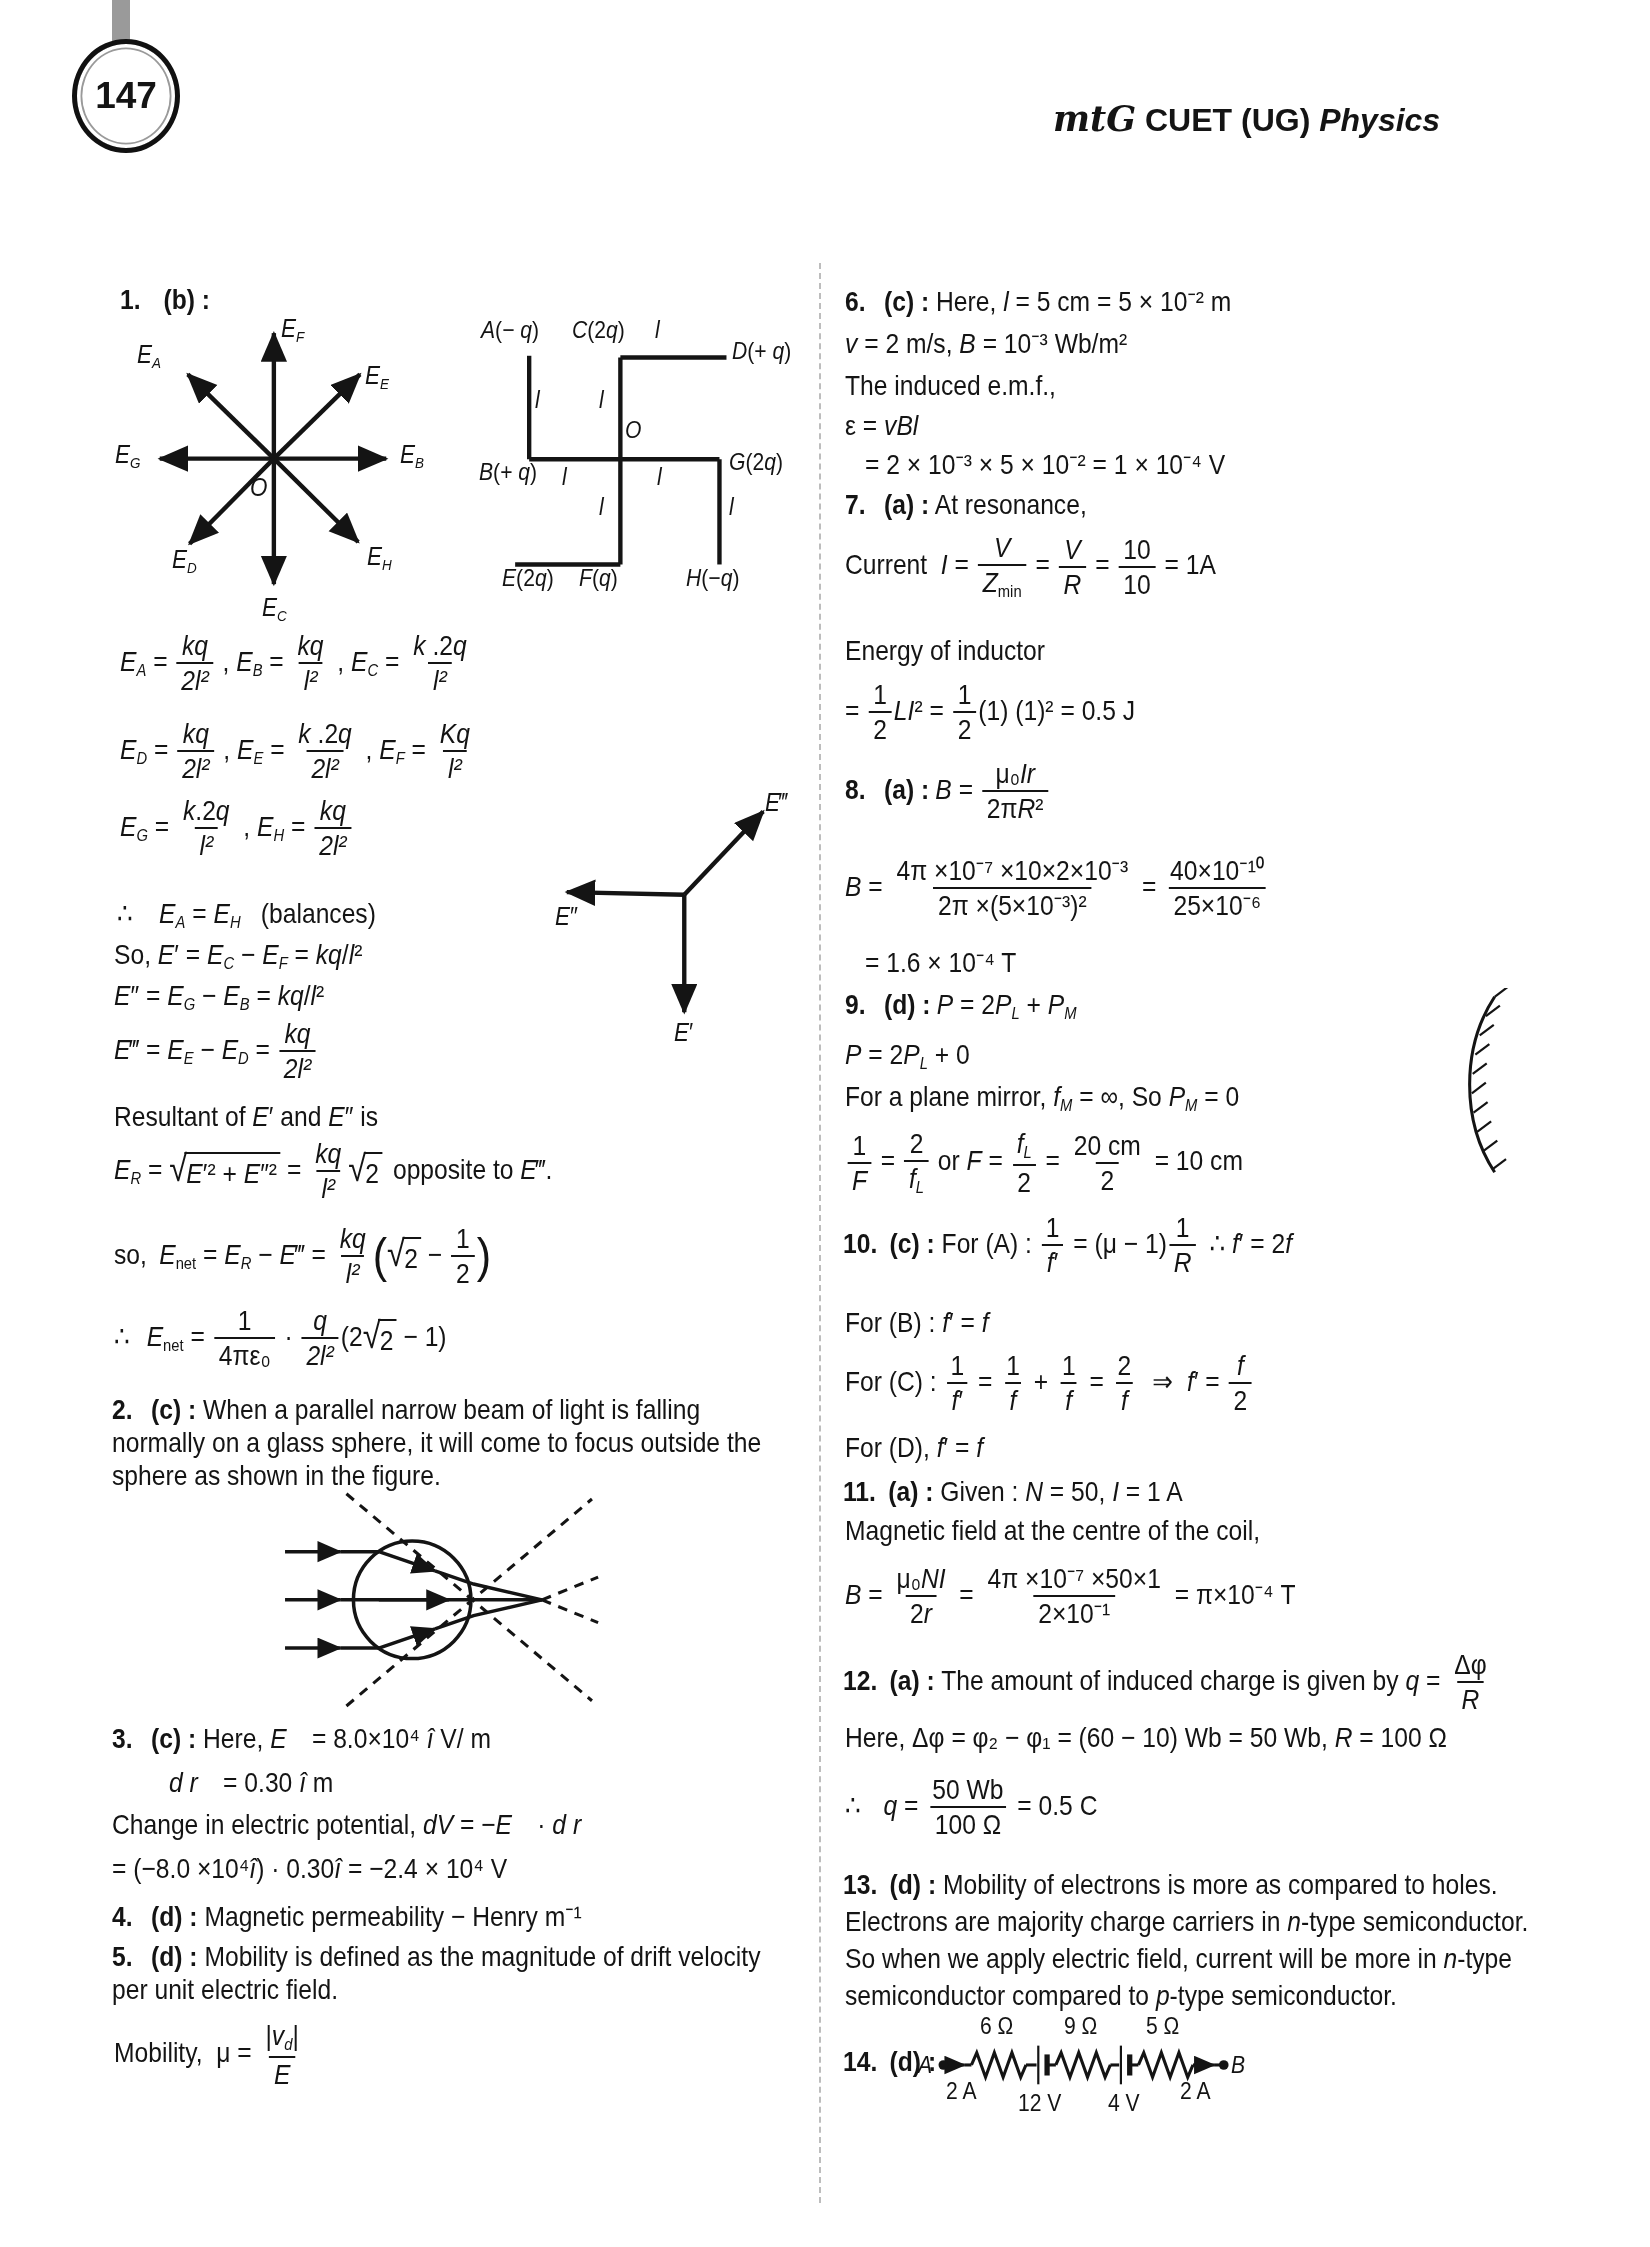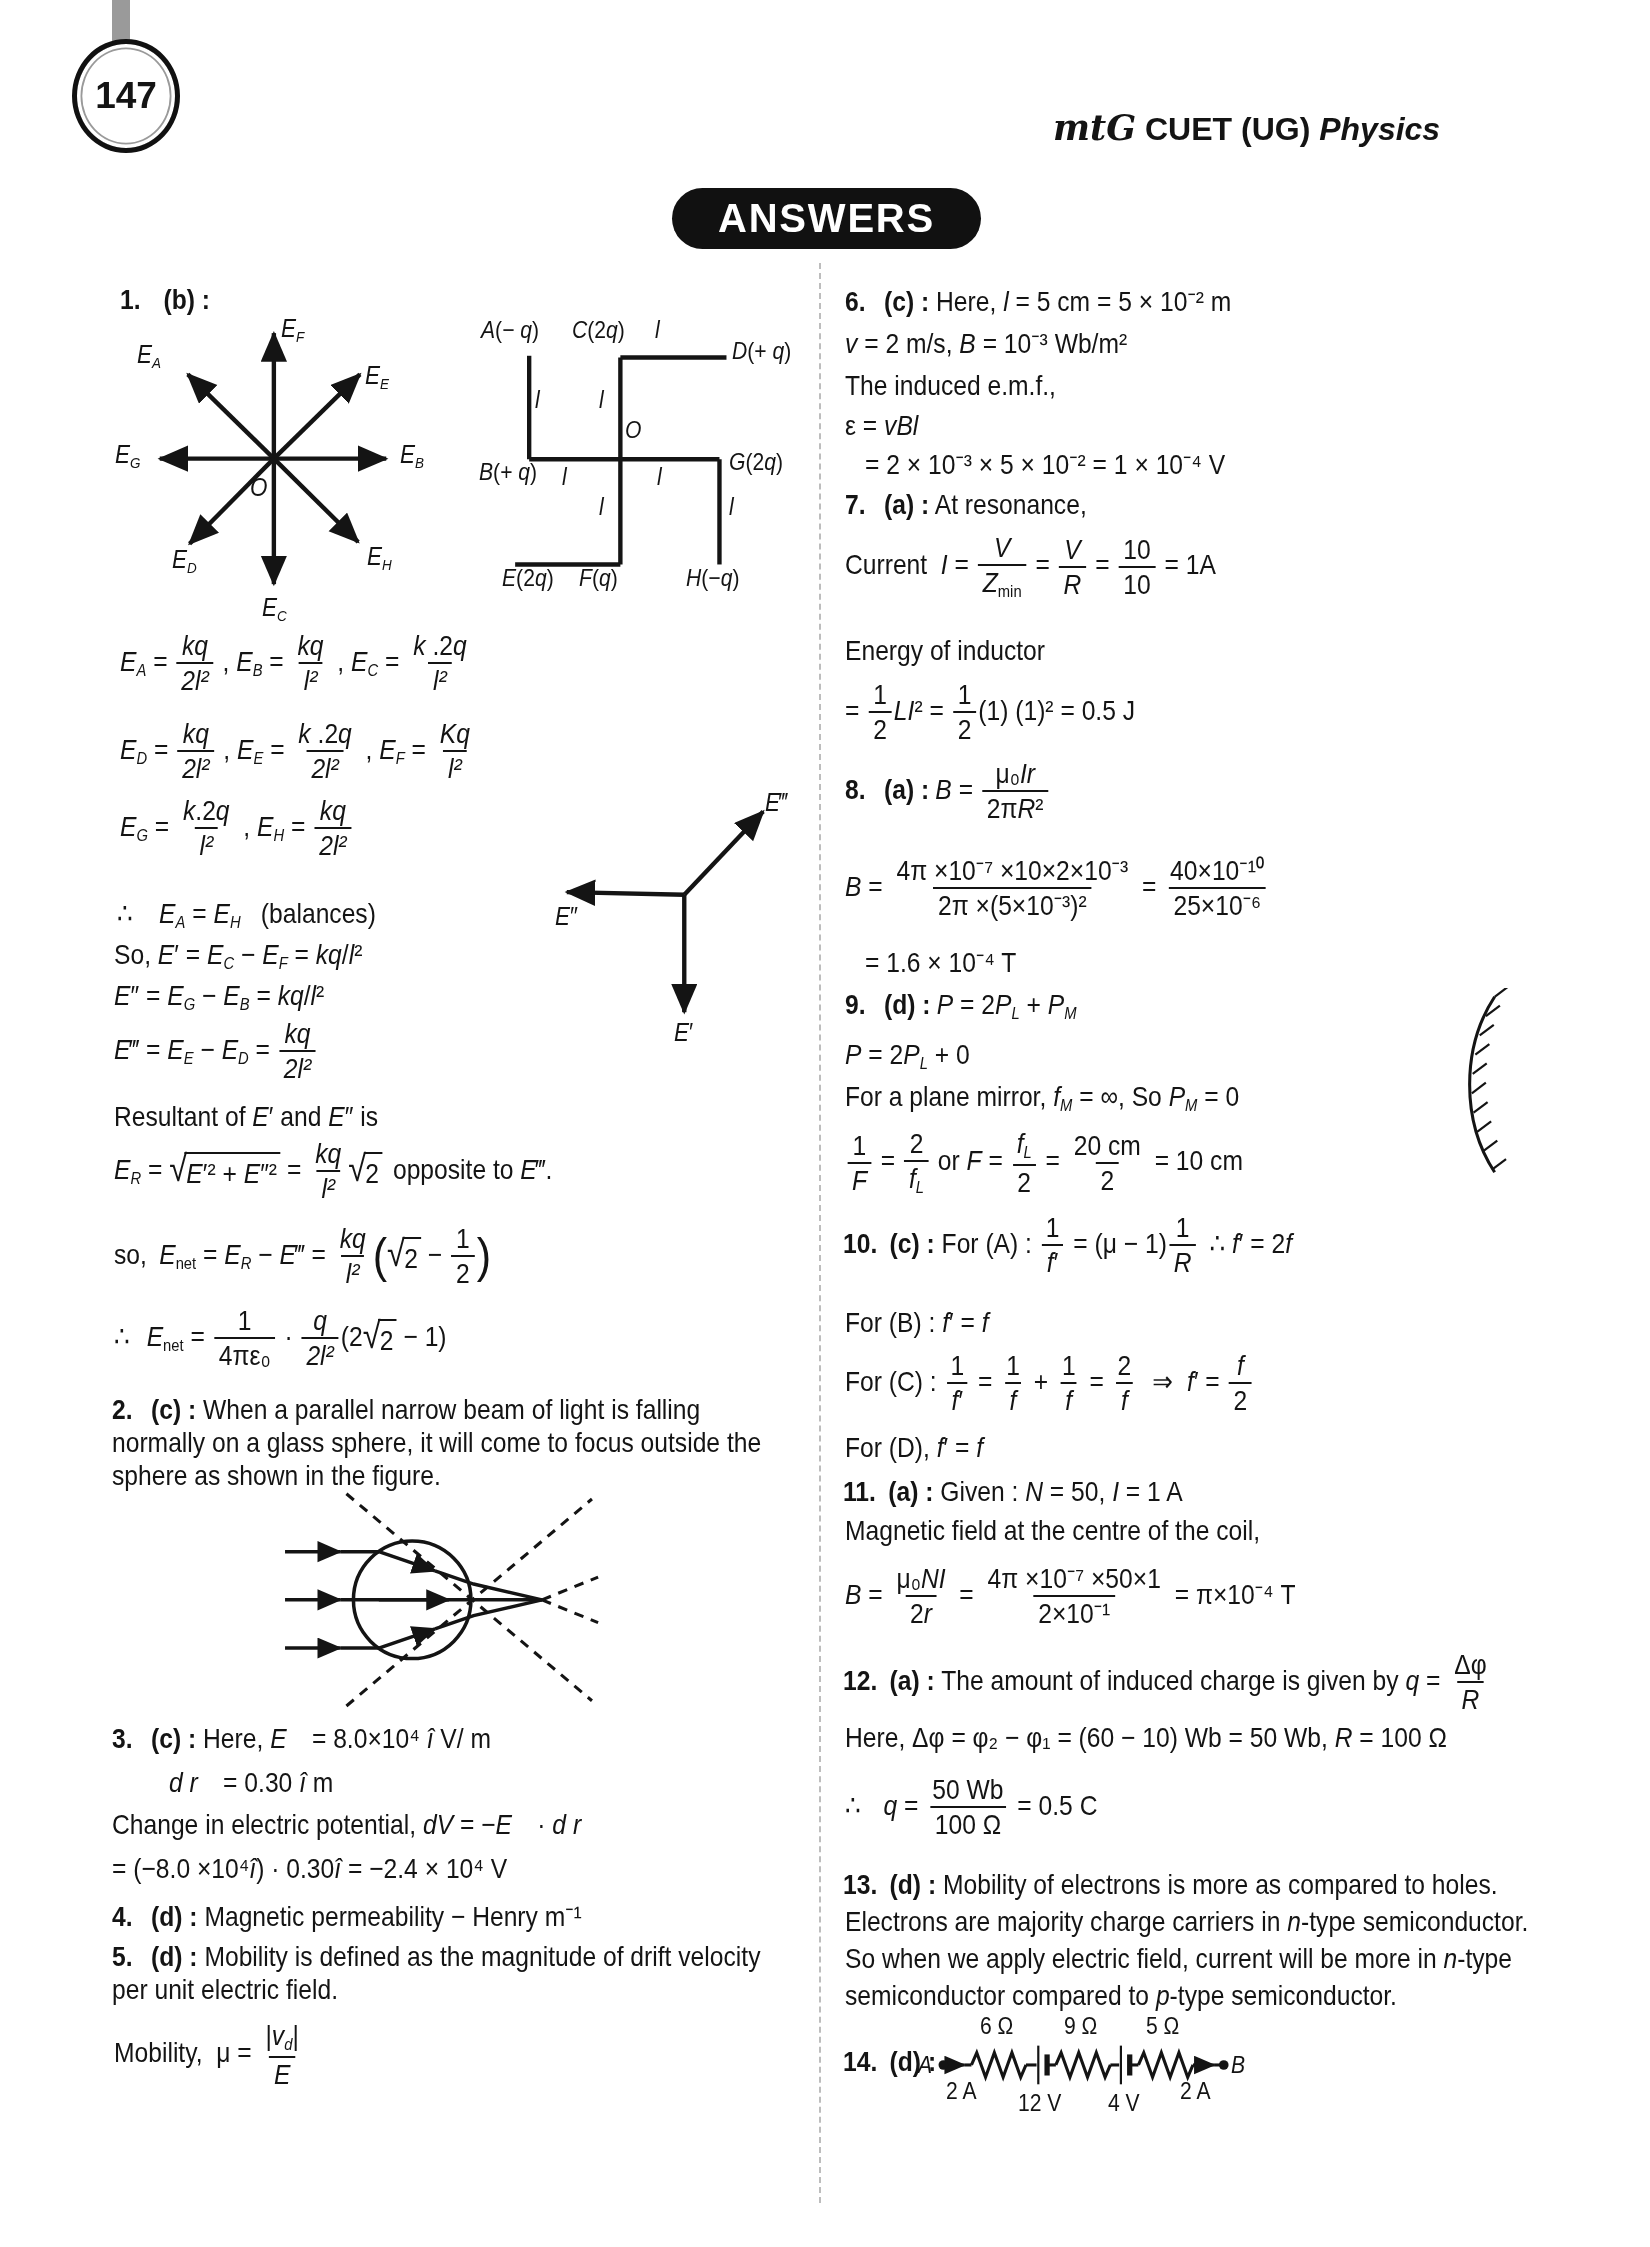--- a/index.html
+++ b/index.html
@@ -19,44 +19,41 @@
   .frac .den{border-top:2.6px solid #141414}
   .frac .num,.frac .den{padding:0.9px 5.3px}
   .sqrt{display:inline-flex;align-items:flex-start;vertical-align:middle}
   .rad{font-size:1.32em;line-height:.9;margin-right:-2.6px}
   .rc{border-top:2.6px solid #141414;padding:2.6px 3.5px 0 1.8px}
   svg{position:absolute}
   .badge{position:absolute;left:72px;top:39px;width:98px;height:104px;border:5.3px solid #111;
          border-radius:50%;background:#fff;box-shadow:inset 0 0 0 3.5px #fff,inset 0 0 0 5.3px #9a9a9a;
          display:flex;align-items:center;justify-content:center;font-size:37px;font-weight:700}
   .ribbon{position:absolute;left:112px;top:0;width:17.6px;height:46px;background:#9a9a9a}
-  .hdr{position:absolute;left:1053px;top:107px;white-space:pre;font-size:32px}
+  .hdr{position:absolute;left:1053px;top:98px;white-space:pre;font-size:32px}
   .hdr .brand{font-weight:700;font-style:italic;font-family:"DejaVu Serif",serif;font-size:35px}
   .hdr .t{font-weight:700}
   .hdr .sub{font-weight:700;font-style:italic}
   .banner{position:absolute;left:672px;top:188px;width:309px;height:61px;background:#111;
           border-radius:31px;color:#fff;display:flex;align-items:center;justify-content:center;
           font-size:40px;font-weight:700;letter-spacing:1.8px}
   .divider{position:absolute;left:819px;top:263px;height:1940px;border-left:2.6px dashed #bdbdbd}
 </style>
 </head>
 <body>
 
 <div id="page">
 
   <div class="ribbon"></div>
   <div class="badge">
     <span>147</span>
   </div>
 
   <div class="hdr"><span class="brand">mtG</span><span class="t"> CUET (UG) </span><span class="sub">Physics</span></div>
 
-  <div class="banner">
-    <span>ANSWERS</span>
-  </div>
 
   <div class="divider"></div>
 
   <div class="line" style="left:120px;top:283px"><span class="b">1.</span><span style="display: inline-block; width: 26px;"></span><span class="b">(b) :</span></div>
 
   <svg style="left:114px;top:298px" width="325" height="316" viewBox="0 0 370 360">
     <defs>
         <marker id="ahS" markerWidth="9" markerHeight="8" refX="6.5" refY="3" orient="auto">
           <path d="M0,0 L7,3 L0,6 Z" fill="#141414"></path>
         </marker>

